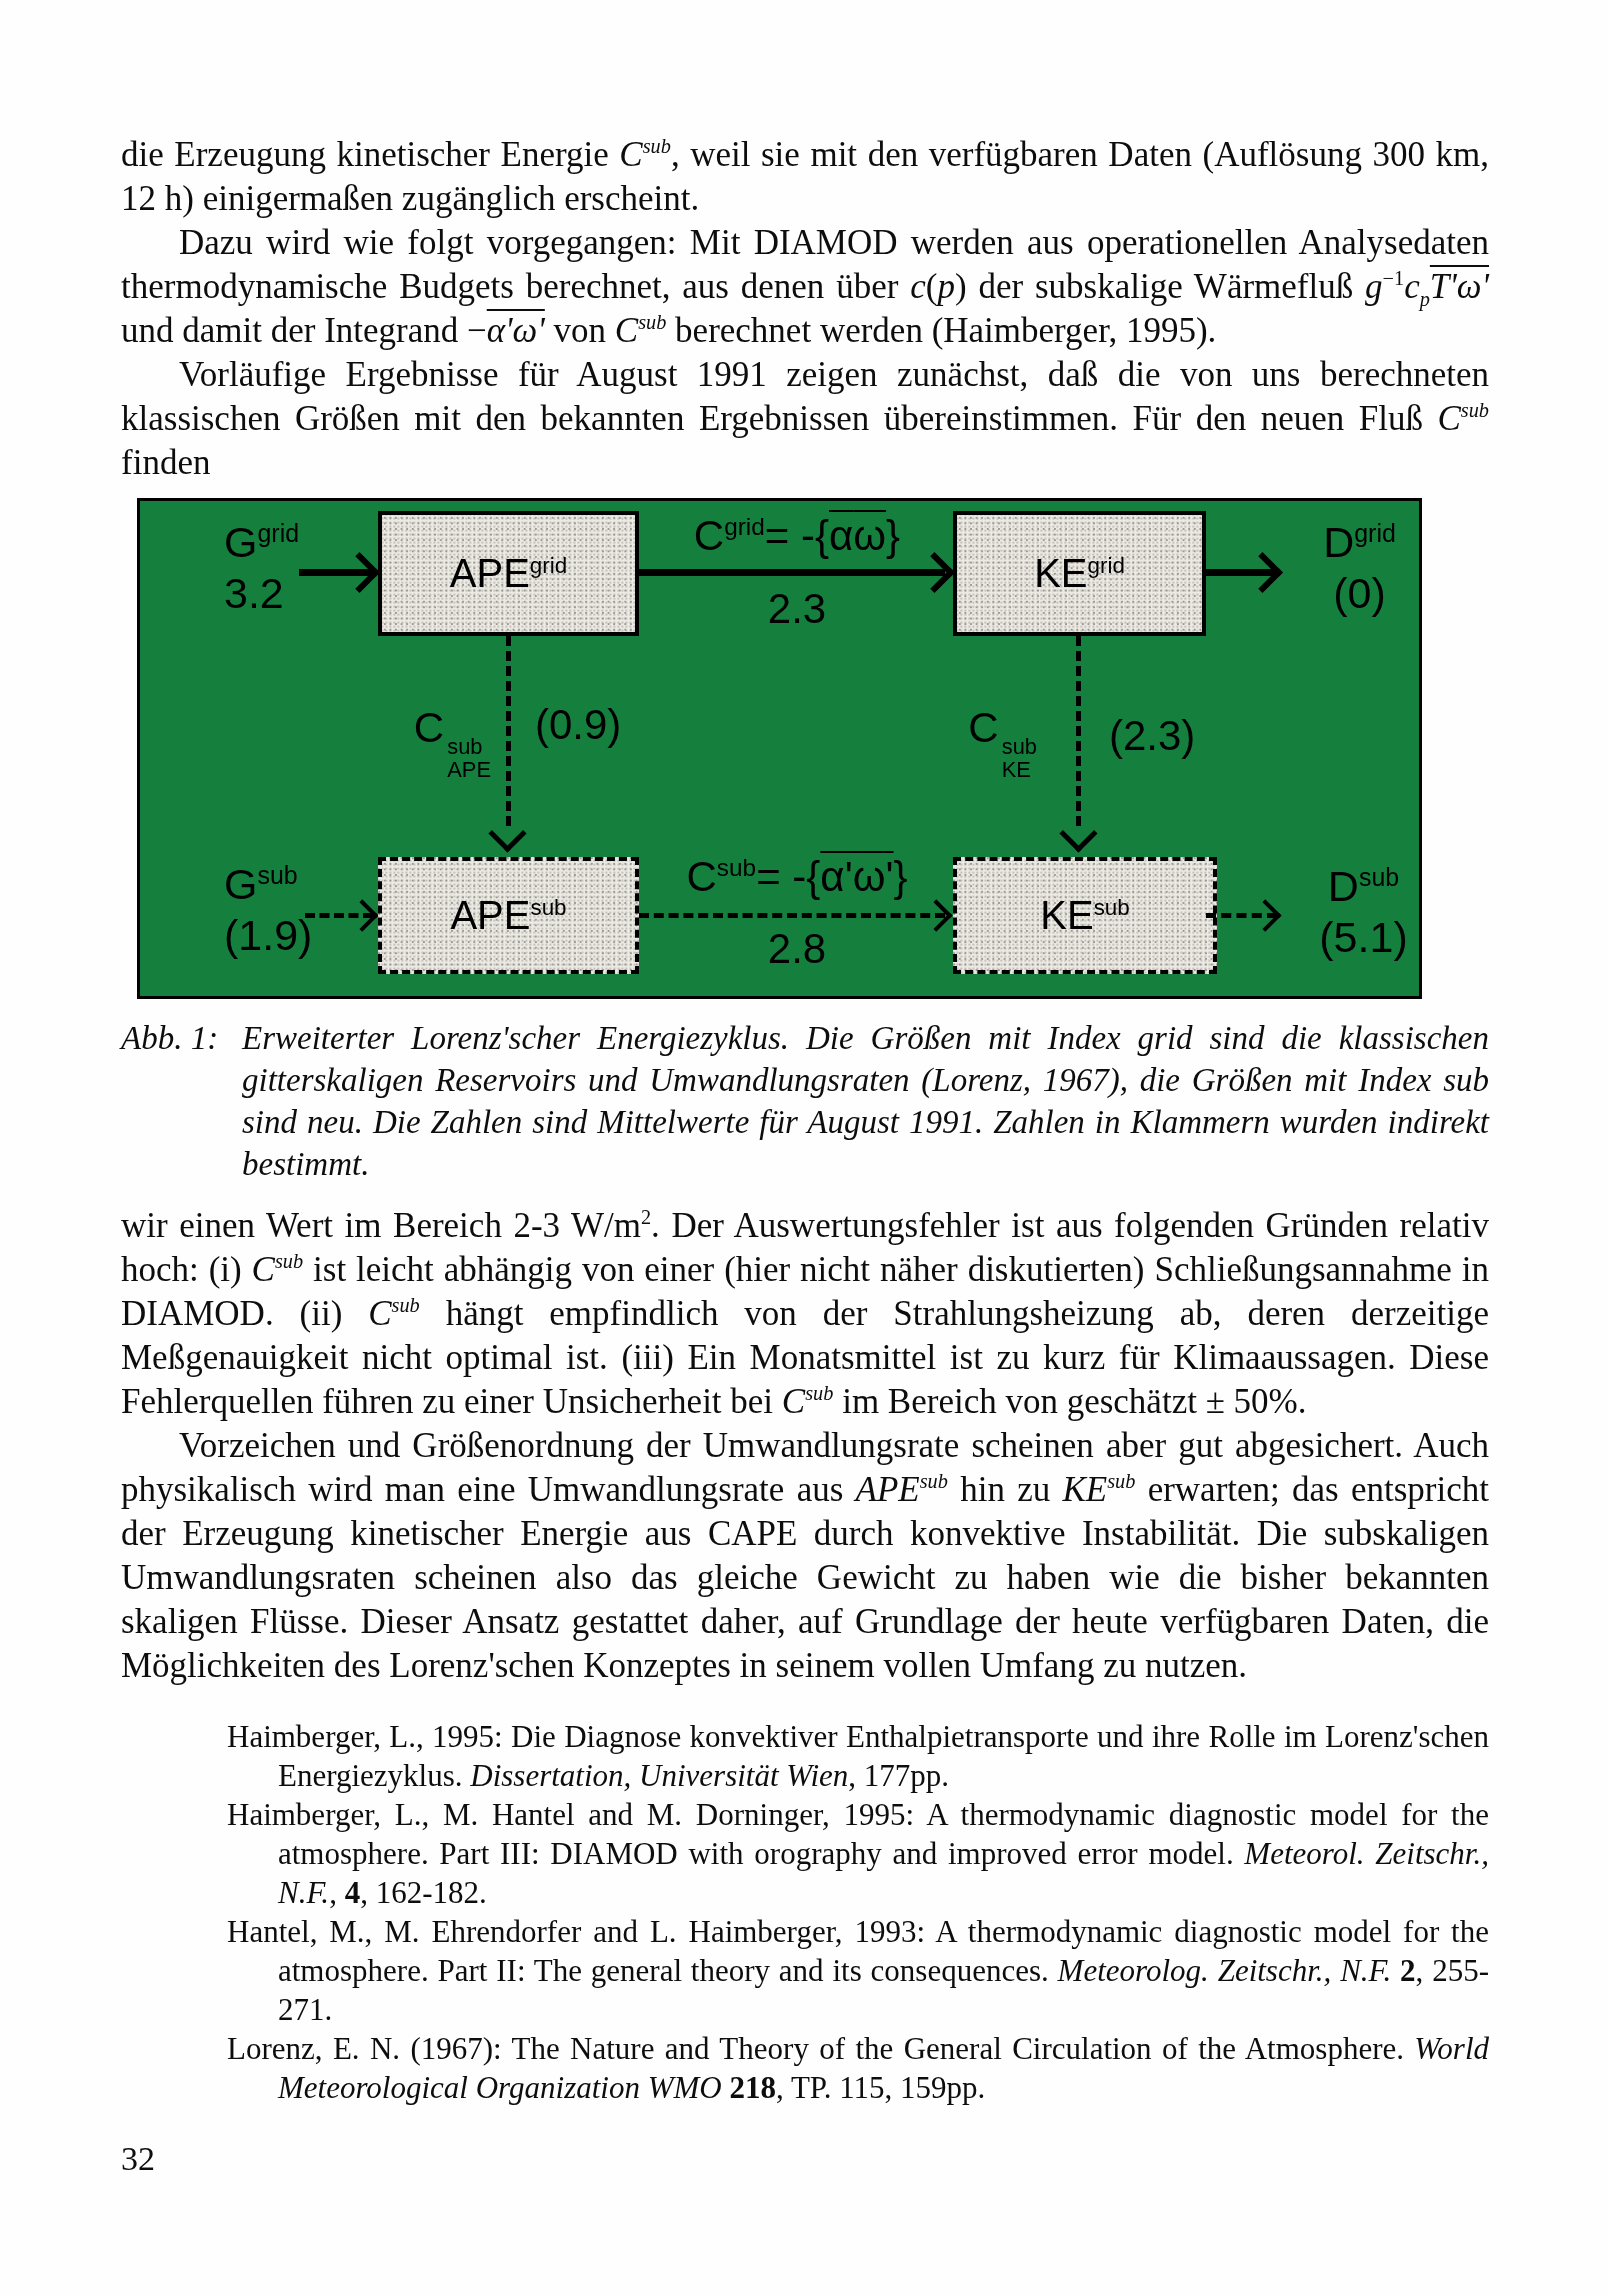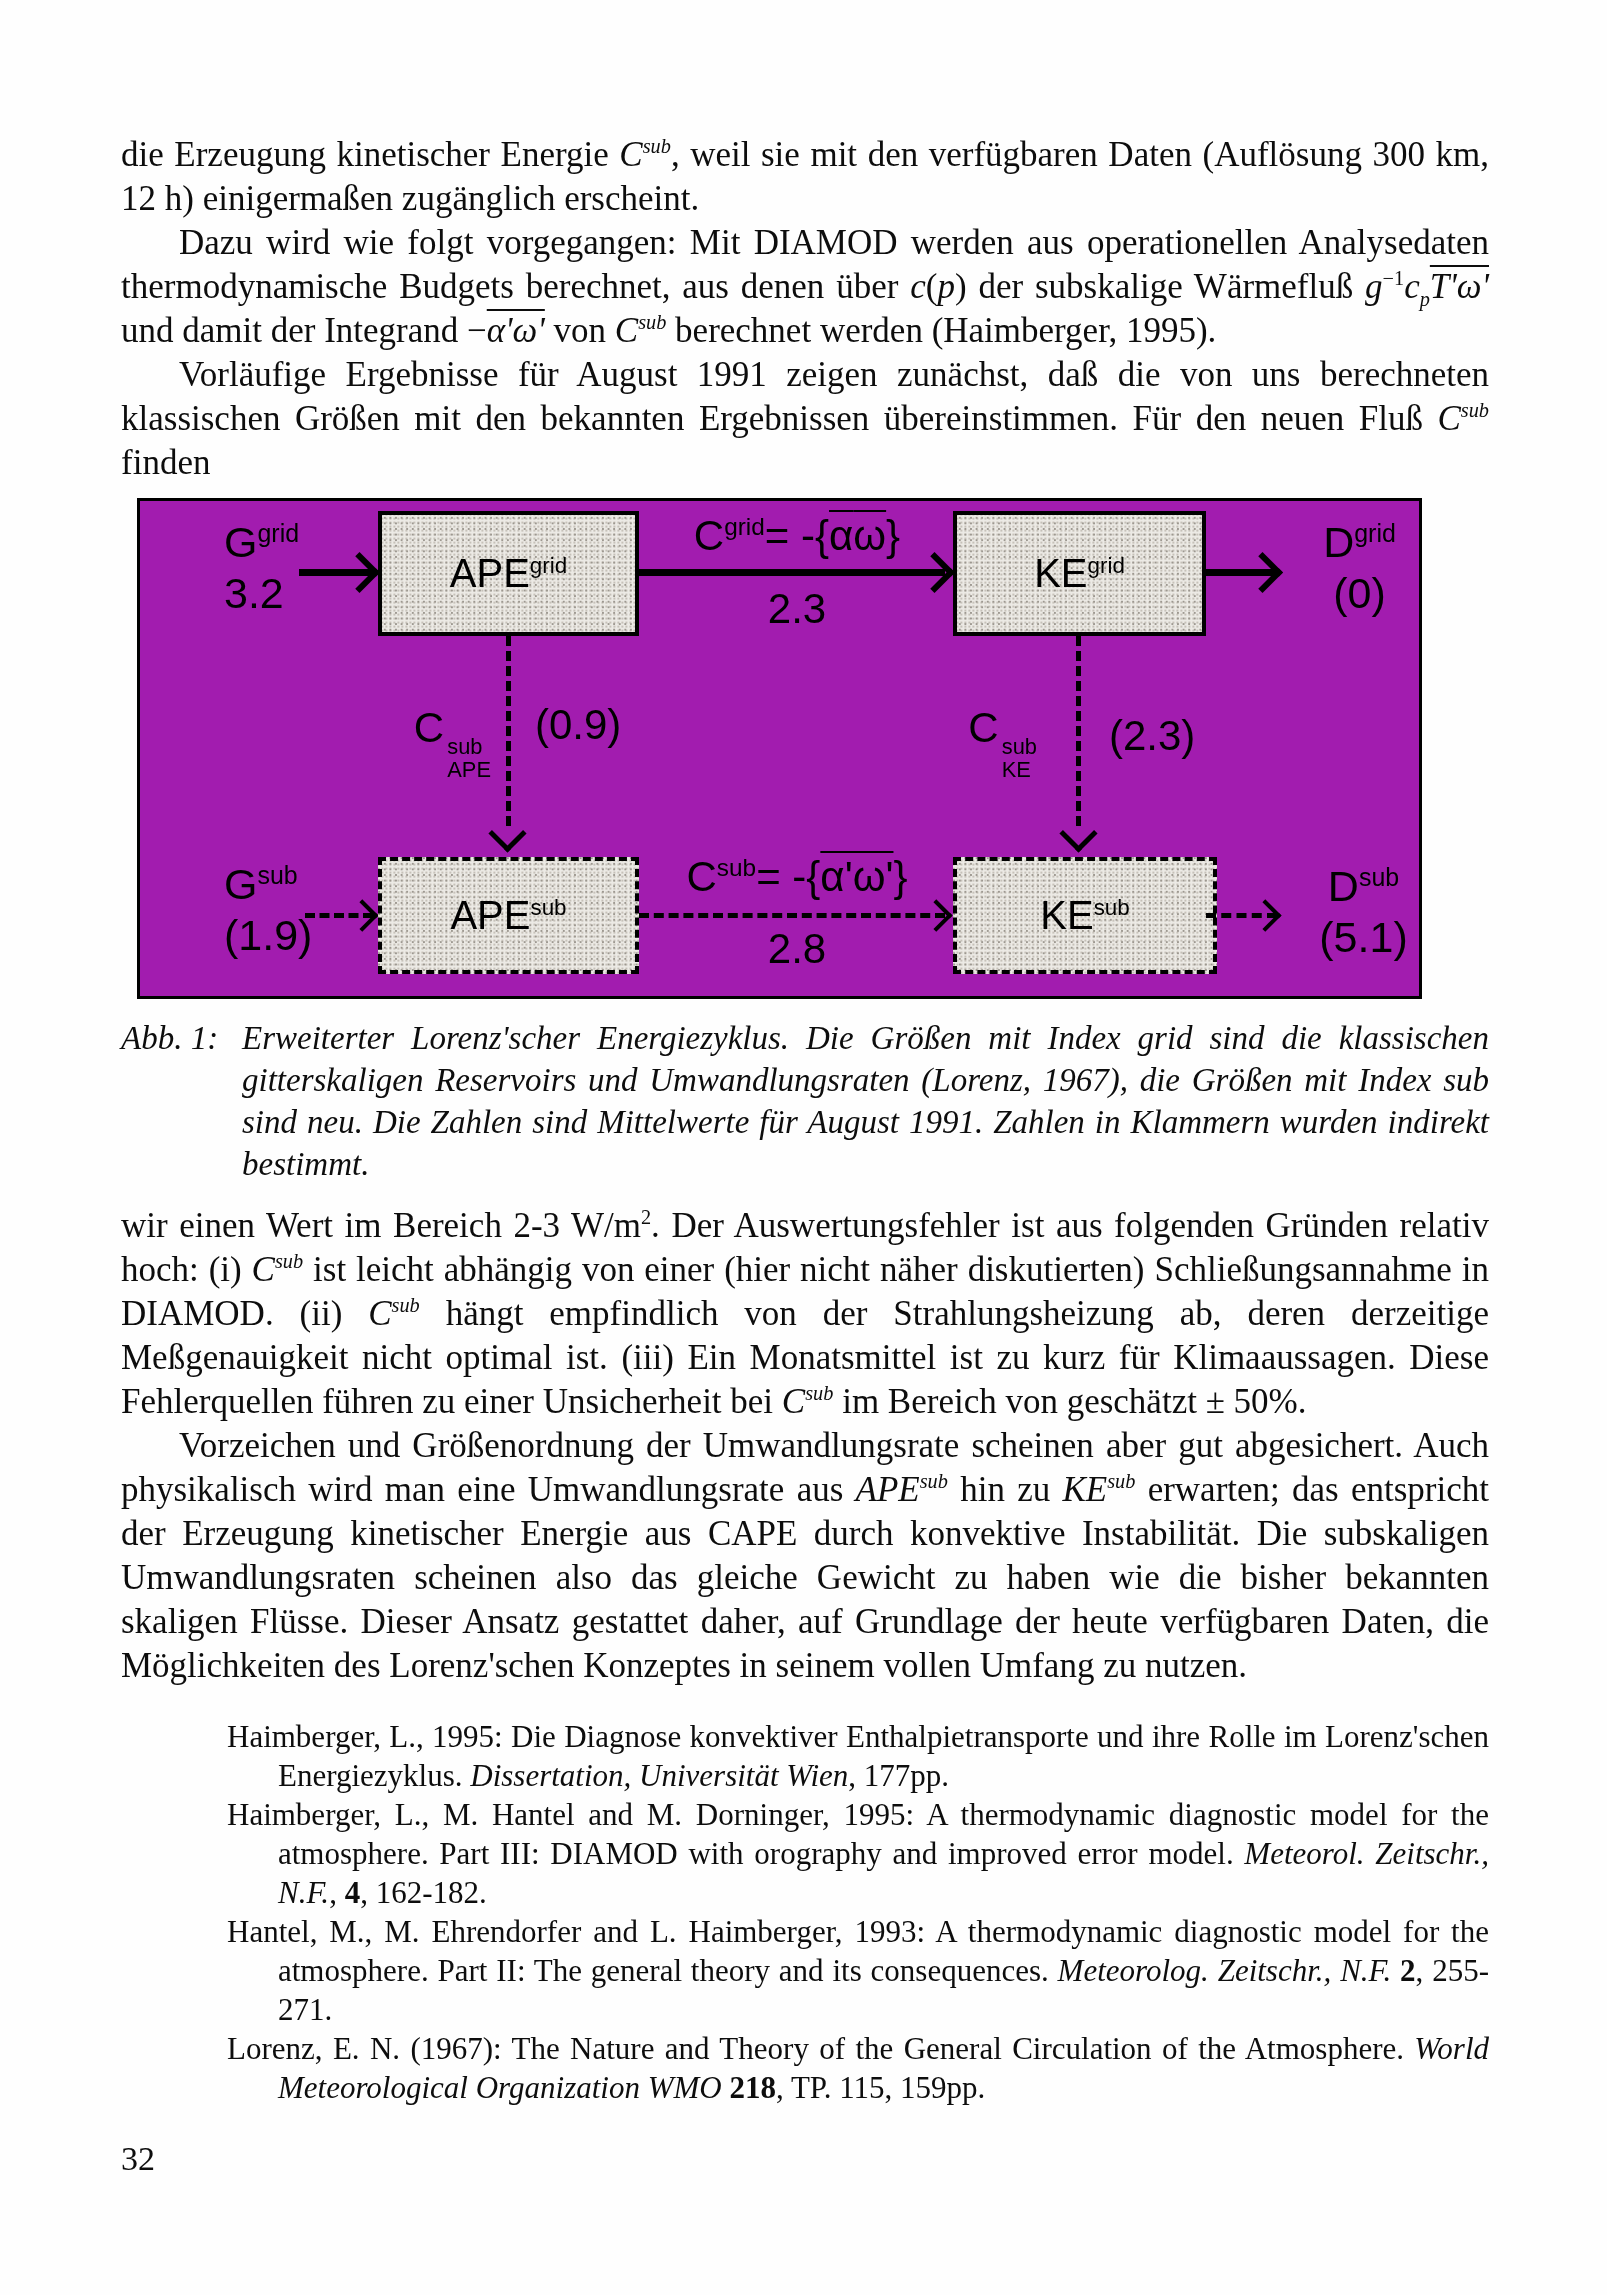--- a/index.html
+++ b/index.html
@@ -13,21 +13,21 @@
   p{margin:0;font-size:35px;line-height:44px;text-align:justify;}
   p.ind{text-indent:58px;}
   sup{font-size:0.58em;line-height:0;}
   sub{font-size:0.58em;line-height:0;}
   .ov{text-decoration:overline;text-decoration-thickness:2.4px;}
 
   
   .figwrap{margin:13px 0 0 16px;}
   .frame{
     position:relative;width:1279px;height:495px;
-    border:3.2px solid #000;background:#a21caf;
+    border:3.2px solid #000;background:#15803d;
     font-family:"Liberation Sans","DejaVu Sans",sans-serif;
   }
   .dbox{
     position:absolute;box-sizing:border-box;
     border:4px solid #000;
     background-color:#eceae5;
     background-image:radial-gradient(#9d9890 0.9px,transparent 1.3px),radial-gradient(#c6c1b9 0.8px,transparent 1.2px);
     background-size:5.6px 5.6px,4px 4px;background-position:0 0,2.4px 1.6px;
     display:flex;align-items:center;justify-content:center;
     font-size:40px;color:#000;

